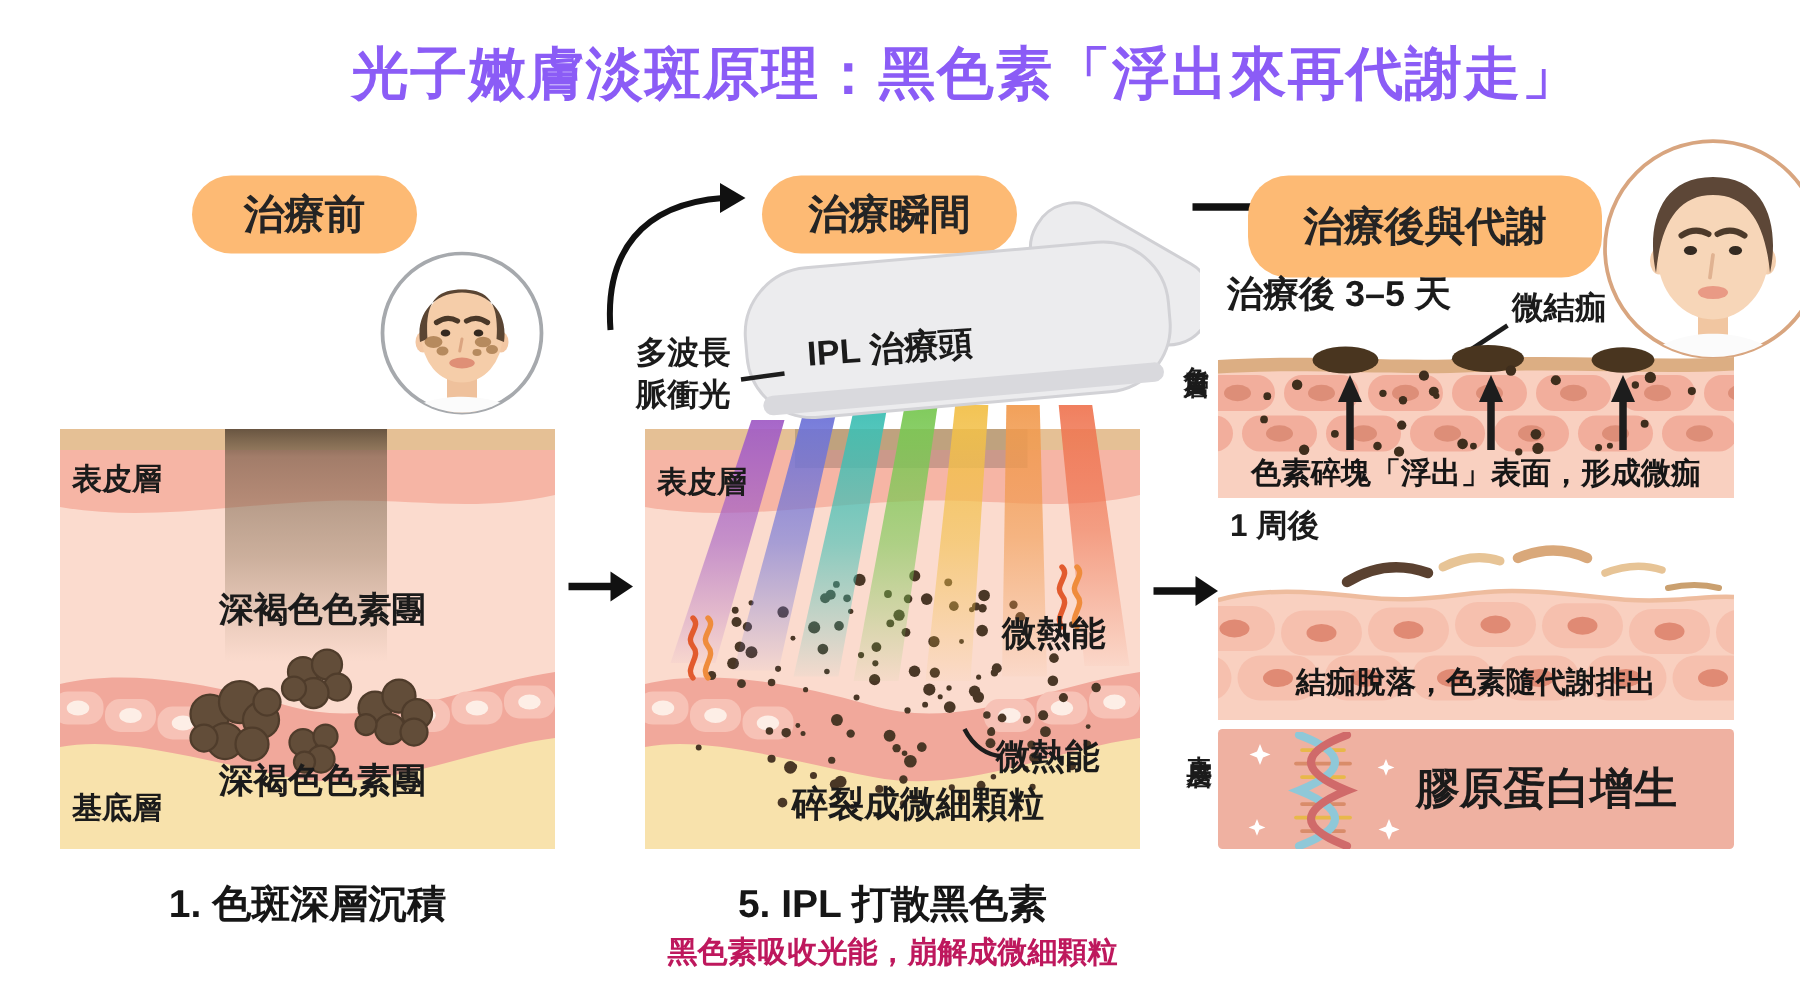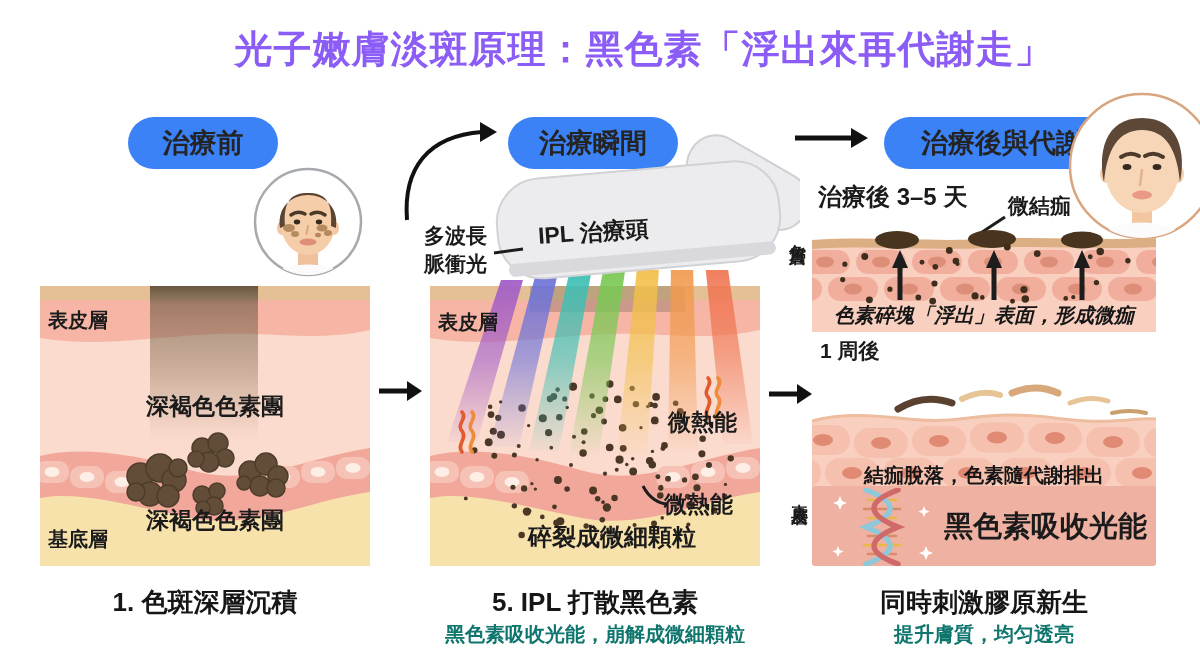--- a/index.html
+++ b/index.html
@@ -4,25 +4,25 @@
 <style>
   html,body{margin:0;padding:0;}
   #canvas{
     position:relative;width:1200px;height:670px;background:#ffffff;overflow:hidden;
     font-family:"Liberation Sans","DejaVu Sans",sans-serif;color:#1b1b1b;
   }
   .abs{position:absolute;}
   .lbl{font-weight:800;color:#1b1b1b;line-height:1.25;white-space:nowrap;}
   .pill{
     display:flex;align-items:center;justify-content:center;
-    background:#3b82f6;border-radius:27px;font-weight:800;font-size:27px;color:#242424;
+    background:#fdba74;border-radius:27px;font-weight:800;font-size:27px;color:#242424;
   }
   .title{width:100%;text-align:center;font-size:38px;font-weight:800;color:#8b5cf6;letter-spacing:1px;margin-left:44px;}
   .caption{text-align:center;font-size:26px;font-weight:800;color:#161616;}
-  .subcaption{text-align:center;font-size:20px;font-weight:800;color:#0f766e;}
+  .subcaption{text-align:center;font-size:20px;font-weight:800;color:#be185d;}
   .vertical{writing-mode:vertical-rl;text-orientation:upright;letter-spacing:3px;font-size:17px;font-weight:800;}
   .striptext{text-align:center;font-size:20px;font-weight:800;color:#161616;}
   svg{display:block;}
 </style>
 </head>
 <body>
 
 <div id="canvas">
 
   <div class="abs title" style="top:24px;left:0;">光子嫩膚淡斑原理：黑色素「浮出來再代謝走」</div>
@@ -375,21 +375,21 @@
   <svg class="abs" style="left:766px;top:375px;" width="48" height="38" viewBox="0 0 48 38">
     <line x1="3" y1="19" x2="33" y2="19" stroke="#111" stroke-width="5"></line>
     <polygon points="31,9 31,29 46,19" fill="#111"></polygon>
   </svg>
 
   <svg class="abs" style="left:793px;top:123px;" width="80" height="30" viewBox="0 0 80 30">
     <line x1="2" y1="15" x2="60" y2="15" stroke="#111" stroke-width="5"></line>
     <polygon points="58,5 58,25 75,15" fill="#111"></polygon>
   </svg>
 
-  <div class="abs pill" style="left:884px;top:117px;width:236px;height:52px;">
+  <div class="abs pill" style="left:832px;top:117px;width:236px;height:68px;">
     <span>治療後與代謝</span>
   </div>
 
   <svg class="abs" style="left:1066px;top:90px;" width="152" height="152" viewBox="0 0 152 152">
     <defs>
         <clipPath id="fc3">
           <circle cx="76" cy="76" r="72"></circle>
         </clipPath>
       </defs>
     <circle cx="76" cy="76" r="72" fill="#ffffff" stroke="#d8a57f" stroke-width="2.5"></circle>
@@ -486,26 +486,26 @@
         </g>
       <g id="strip1-arrows">
           <line x1="88" y1="74" x2="88" y2="36" stroke="#1d1d1d" stroke-width="5"></line>
           <polygon points="80,42 96,42 88,24" fill="#1d1d1d"></polygon>
           <line x1="182" y1="74" x2="182" y2="36" stroke="#1d1d1d" stroke-width="5"></line>
           <polygon points="174,42 190,42 182,24" fill="#1d1d1d"></polygon>
           <line x1="270" y1="74" x2="270" y2="36" stroke="#1d1d1d" stroke-width="5"></line>
           <polygon points="262,42 278,42 270,24" fill="#1d1d1d"></polygon>
         </g>
     </svg>
-    <div class="abs striptext" style="left:0;top:76px;width:344px;font-style:italic;">色素碎塊「浮出」表面，形成微痂</div>
+    <div class="abs striptext" style="left:0;top:76px;width:344px;">色素碎塊「浮出」表面，形成微痂</div>
   </div>
 
   <div class="abs lbl" style="left:820px;top:338px;font-size:21px;">1 周後</div>
 
-  <div class="abs" style="left:812px;top:381px;width:371px;height:120px;">
+  <div class="abs" style="left:812px;top:360px;width:371px;height:120px;">
     <svg id="strip2" width="344" height="120" viewBox="0 0 344 120">
       <path d="M0,40 C30,32 60,34 96,38 C140,43 160,34 196,34 C240,34 260,42 300,40 C320,39 334,37 344,38 L344,120 L0,120 Z" fill="#f9d0c0"></path>
       <path d="M0,40 C30,32 60,34 96,38 C140,43 160,34 196,34 C240,34 260,42 300,40 C320,39 334,37 344,38" fill="none" stroke="#eebc9e" stroke-width="3"></path>
       <path d="M86,28 Q112,12 140,22" stroke="#5a4130" stroke-width="7" fill="none" stroke-linecap="round"></path>
       <path d="M150,18 Q170,8 188,14" stroke="#e7c496" stroke-width="6" fill="none" stroke-linecap="round"></path>
       <path d="M200,12 Q224,2 246,12" stroke="#d9a87a" stroke-width="7" fill="none" stroke-linecap="round"></path>
       <path d="M258,22 Q278,14 296,20" stroke="#e7c496" stroke-width="5" fill="none" stroke-linecap="round"></path>
       <path d="M300,32 Q318,28 334,32" stroke="#caa06f" stroke-width="4" fill="none" stroke-linecap="round"></path>
       <g id="strip2-cells">
           <rect x="-16" y="44" width="54" height="30" rx="15" fill="#f6c0ae"></rect>
@@ -557,19 +557,17 @@
         <path d="M40,2 C72,14 72,26 40,39 C72,52 72,64 40,76" stroke="#8fc8d8" stroke-width="5.5"></path>
         <path d="M72,2 C40,14 40,26 72,39 C40,52 40,64 72,76" stroke="#d06a6a" stroke-width="5.5"></path>
       </g>
       <g fill="#ffffff">
         <path d="M14,8 l2,5 5,2 -5,2 -2,5 -2,-5 -5,-2 5,-2 Z"></path>
         <path d="M98,18 l1.6,4 4,1.6 -4,1.6 -1.6,4 -1.6,-4 -4,-1.6 4,-1.6 Z"></path>
         <path d="M12,58 l1.6,4 4,1.6 -4,1.6 -1.6,4 -1.6,-4 -4,-1.6 4,-1.6 Z"></path>
         <path d="M100,58 l2,5 5,2 -5,2 -2,5 -2,-5 -5,-2 5,-2 Z"></path>
       </g>
     </svg>
-    <div class="abs lbl" style="left:132px;top:22px;font-size:29px;">黑色素吸收光能</div>
-  </div>
-
-  <div class="abs caption" style="left:812px;top:585px;width:344px;">同時刺激膠原新生</div>
-  <div class="abs subcaption" style="left:812px;top:621px;width:344px;">提升膚質，均匀透亮</div>
+    <div class="abs lbl" style="left:132px;top:22px;font-size:29px;">膠原蛋白增生</div>
+  </div>
+
 
 </div>
 
 </body></html>

